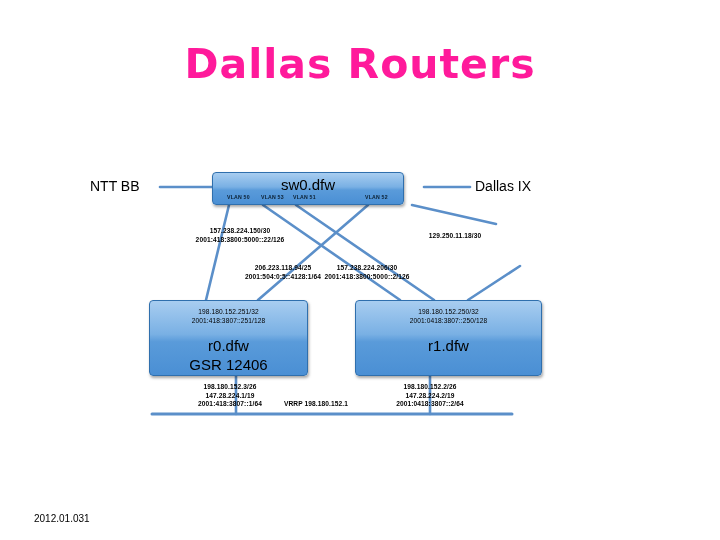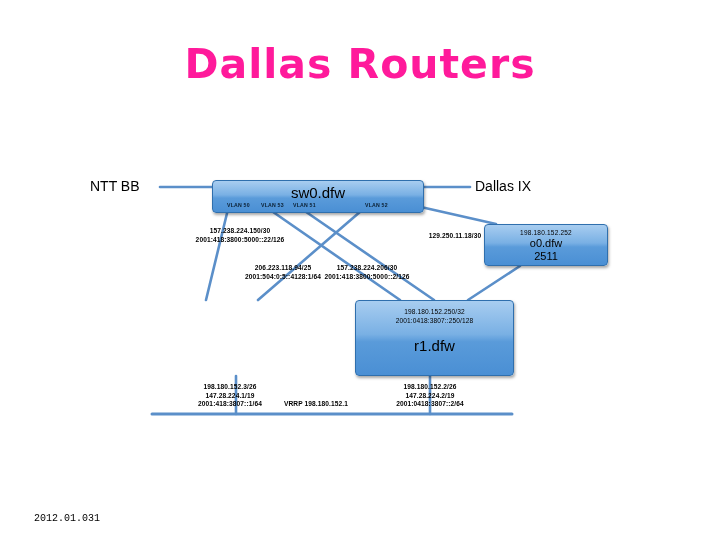--- a/index.html
+++ b/index.html
@@ -49,22 +49,22 @@
     box-sizing: border-box;
     border: 1px solid #2f6fad;
     border-radius: 4px;
     background: linear-gradient(to bottom, #a8cdf0 0%, #79b0e4 45%, #5a9bda 55%, #4a8fd4 100%);
     box-shadow: 1px 2px 3px rgba(0,0,0,0.35);
     text-align: center;
     color: #000000;
   }
   #sw0 {
     left: 212px;
-    top: 180px;
-    width: 212px;
+    top: 172px;
+    width: 192px;
     height: 33px;
   }
   #sw0 .nodename {
     font-size: 15px;
     line-height: 22px;
     padding-top: 1px;
   }
   .vlanrow {
     position: absolute;
     left: 0;
@@ -108,21 +108,21 @@
 
   #r0 {
     left: 149px;
     top: 300px;
     width: 159px;
     height: 76px;
   }
   #r1 {
     left: 355px;
     top: 300px;
-    width: 159px;
+    width: 187px;
     height: 76px;
   }
   .router .ipline {
     font-size: 6.6px;
     line-height: 9px;
     letter-spacing: 0.1px;
   }
   .router .ipline.first { padding-top: 6px; }
   .router .nodename {
     font-size: 15px;
@@ -170,21 +170,20 @@
   #ann-lan1   { left: 360px; top: 383px; width: 140px; }
   #ann-vrrp   { left: 256px; top: 400px; width: 120px; }
   
   #footer {
     position: absolute;
     left: 34px;
     top: 513px;
     font-size: 10px;
     color: #000000;
     white-space: nowrap;
-    font-family: Liberation Mono, monospace;
   }
 </style>
 </head>
 <body>
 
 <div id="slide">
 
   <div id="title">Dallas Routers</div>
 
   <svg id="links" viewBox="0 0 720 540" xmlns="http://www.w3.org/2000/svg">
@@ -220,26 +219,27 @@
   <div class="node" id="sw0">
     <div class="nodename">sw0.dfw</div>
     <div class="vlanrow">
       <span class="vlan" id="vlan50">VLAN 50</span>
       <span class="vlan" id="vlan53">VLAN 53</span>
       <span class="vlan" id="vlan51">VLAN 51</span>
       <span class="vlan" id="vlan52">VLAN 52</span>
     </div>
   </div>
 
-  <div class="node" id="o0">
-    <div class="ipline">198.180.152.252</div>
-    <div class="nodename">o0.dfw</div>
-    <div class="model">2511</div>
-  </div>
-
+
+  <div class="node router" id="r0">
+    <div class="ipline first">198.180.152.251/32</div>
+    <div class="ipline">2001:418:3807::251/128</div>
+    <div class="nodename">r0.dfw</div>
+    <div class="model">GSR 12406</div>
+  </div>
 
   <div class="node router" id="r1">
     <div class="ipline first">198.180.152.250/32</div>
     <div class="ipline">2001:0418:3807::250/128</div>
     <div class="nodename">r1.dfw</div>
   </div>
 
   <div class="ann" id="ann-ntt">
     <div>157.238.224.150/30</div>
     <div>2001:418:3800:5000::22/126</div>

